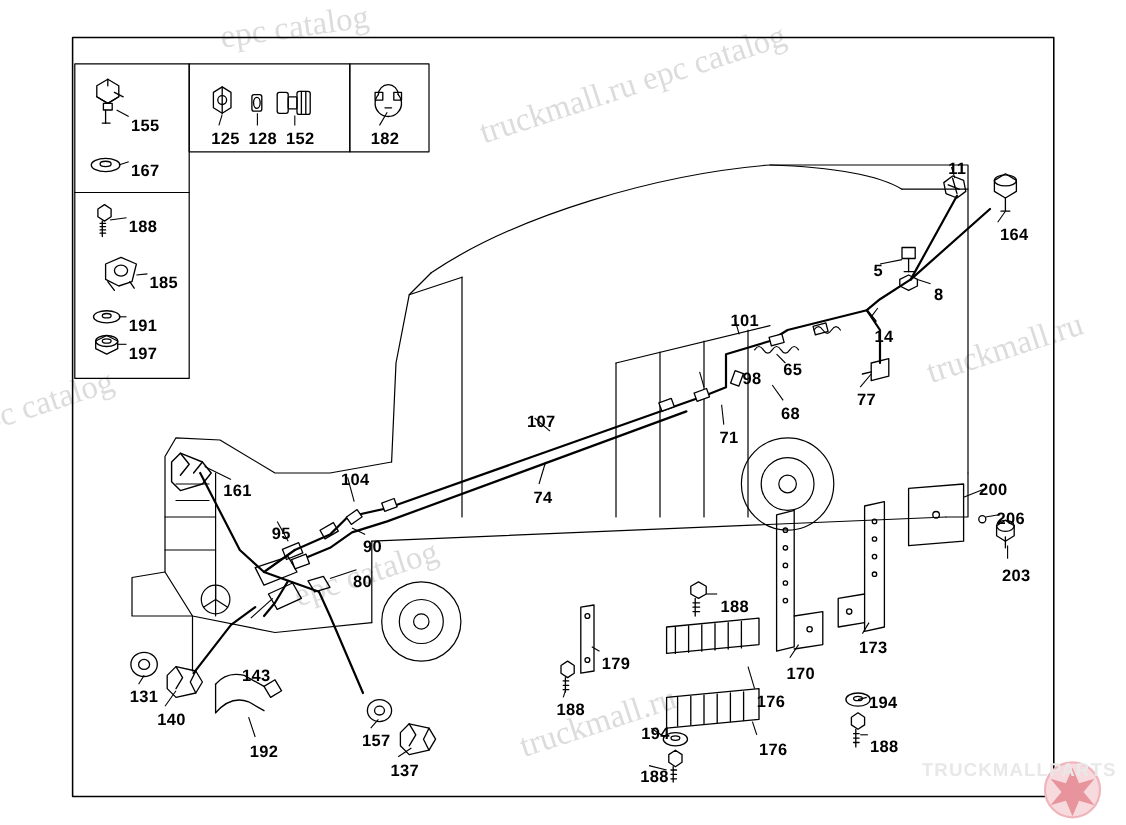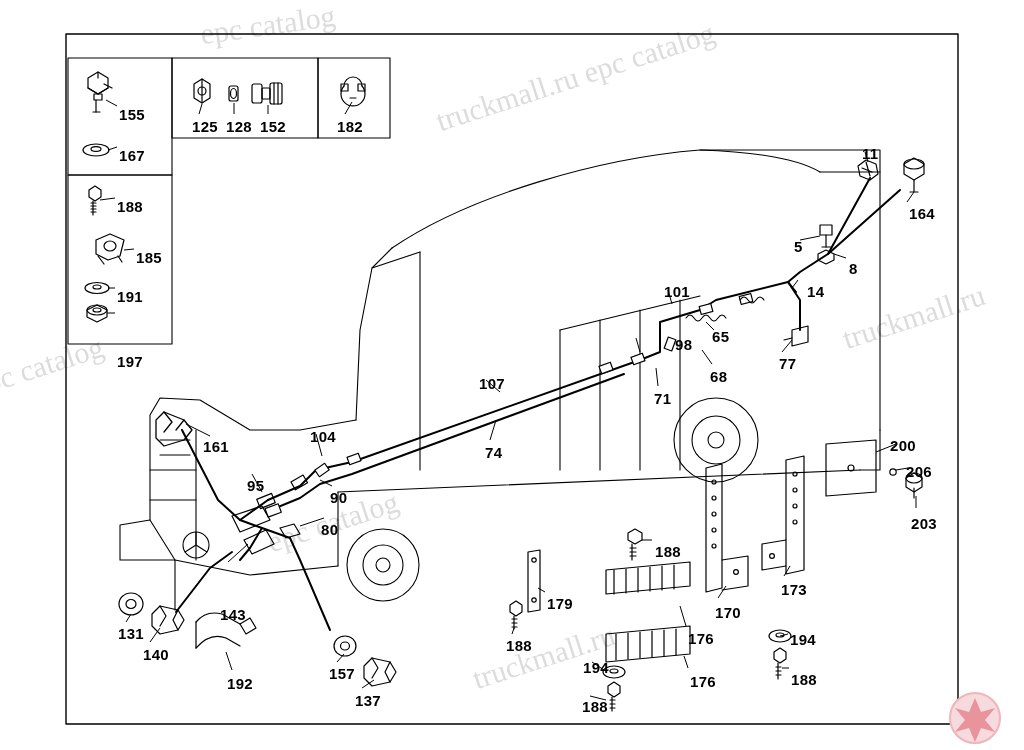--- a/index.html
+++ b/index.html
@@ -358,26 +358,26 @@
   <div id="labels">
       <div class="lbl" style="left: 119px; top: 106px;">155</div>
       <div class="lbl" style="left: 119px; top: 147px;">167</div>
       <div class="lbl" style="left: 192px; top: 118px;">125</div>
       <div class="lbl" style="left: 226px; top: 118px;">128</div>
       <div class="lbl" style="left: 260px; top: 118px;">152</div>
       <div class="lbl" style="left: 337px; top: 118px;">182</div>
       <div class="lbl" style="left: 117px; top: 198px;">188</div>
       <div class="lbl" style="left: 136px; top: 249px;">185</div>
       <div class="lbl" style="left: 117px; top: 288px;">191</div>
-      <div class="lbl" style="left: 117px; top: 313px; margin-top: 40px;">197</div>
+      <div class="lbl" style="left: 117px; top: 313px;">197</div>
       <div class="lbl" style="left: 862px; top: 145px;">11</div>
       <div class="lbl" style="left: 909px; top: 205px;">164</div>
       <div class="lbl" style="left: 794px; top: 238px;">5</div>
       <div class="lbl" style="left: 849px; top: 260px;">8</div>
-      <div class="lbl" style="left: 795px; top: 283px; margin-left: 12px;">14</div>
+      <div class="lbl" style="left: 795px; top: 298px;">14</div>
       <div class="lbl" style="left: 664px; top: 283px;">101</div>
       <div class="lbl" style="left: 712px; top: 328px;">65</div>
       <div class="lbl" style="left: 630px; top: 336px; margin-left: 45px;">98</div>
       <div class="lbl" style="left: 779px; top: 355px;">77</div>
       <div class="lbl" style="left: 710px; top: 368px;">68</div>
       <div class="lbl" style="left: 654px; top: 390px;">71</div>
       <div class="lbl" style="left: 479px; top: 375px; text-align: center;">107</div>
       <div class="lbl" style="left: 485px; top: 444px;">74</div>
       <div class="lbl" style="left: 310px; top: 428px;">104</div>
       <div class="lbl" style="left: 203px; top: 438px;">161</div>
@@ -460,15 +460,16 @@
   </svg>
 
   <div class="brandwrap">
     <svg viewBox="0 0 180 62" width="180" height="62">
       <g fill="#f0c8cd" stroke="none">
         <circle cx="137" cy="34" r="25" fill="#f7dadd"></circle>
         <path d="M137 14 l6 14 14 -4 -10 12 10 12 -14 -4 -6 14 -6 -14 -14 4 10 -12 -10 -12 14 4 z" fill="#e8949d"></path>
       </g>
       <circle cx="137" cy="34" r="25" fill="none" stroke="#f0b4bb" stroke-width="2"></circle>
     </svg>
+    <div class="brandtext">TRUCKMALLPARTS</div>
   </div>
 
 </div>
 
 </body></html>

